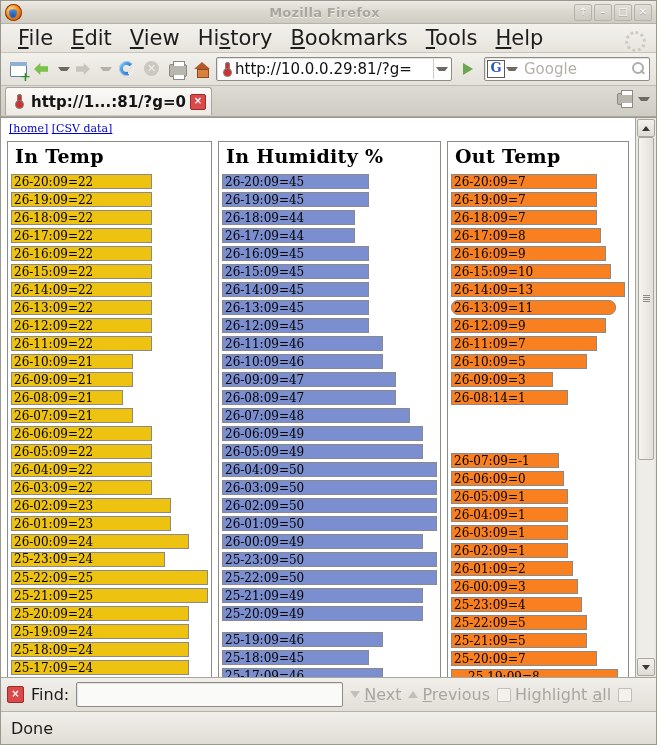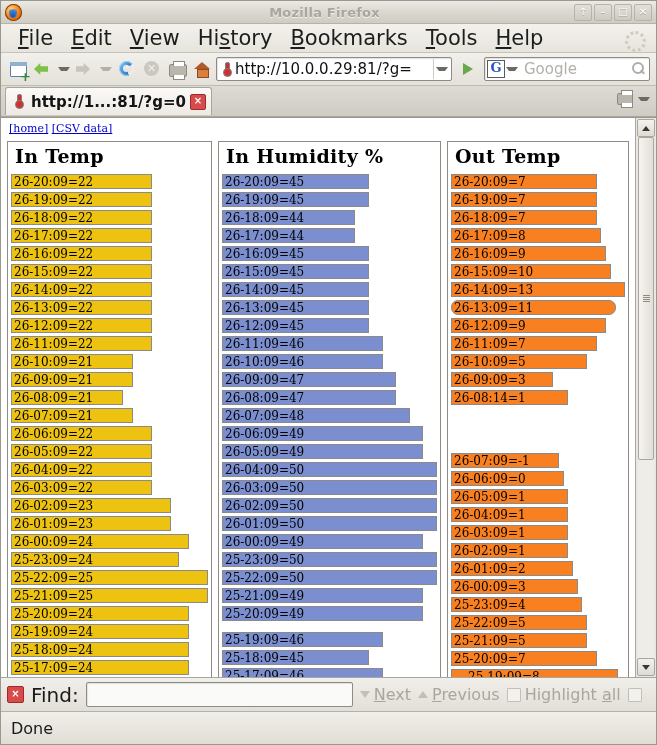--- a/index.html
+++ b/index.html
@@ -290,21 +290,21 @@
   .findbar{
     height:33px;flex:0 0 33px;
     background:linear-gradient(to bottom,#f1efea,#e2dfd8);
     border-top:1px solid #a9a6a0;
     display:flex;align-items:center;padding:0 6px;gap:7px;overflow:hidden;
   }
   .find-close{
     width:15px;height:15px;flex:0 0 15px;border-radius:2px;background:#d94b4b;
     border:1px solid #9e2b2b;color:#fff;font-size:10px;line-height:13px;text-align:center;font-weight:bold;
   }
-  .find-label{font-size:20px;color:#1a1a1a;white-space:nowrap;}
+  .find-label{font-size:16px;color:#1a1a1a;white-space:nowrap;}
   .find-input{
     flex:0 0 265px;height:23px;background:#fafaf8;border:1px solid #8e8b84;border-radius:2px;
     box-shadow:inset 1px 1px 1px rgba(0,0,0,.10);
   }
   .find-btn{
     display:flex;align-items:center;gap:4px;font-size:16px;color:#a9a6a0;white-space:nowrap;
   }
   .find-btn u{text-decoration:underline;}
   .fb-dn{width:0;height:0;border-left:5px solid transparent;border-right:5px solid transparent;border-top:7px solid #c2bfb8;}
   .fb-up{width:0;height:0;border-left:5px solid transparent;border-right:5px solid transparent;border-bottom:7px solid #c2bfb8;}
@@ -468,21 +468,21 @@
               </div>
               <div class="bar" style="width: 160px; background-color: rgb(237, 194, 17); border-color: rgb(138, 138, 138);">
                 <span>26-02:09=23</span>
               </div>
               <div class="bar" style="width: 160px; background-color: rgb(237, 194, 17); border-color: rgb(138, 138, 138);">
                 <span>26-01:09=23</span>
               </div>
               <div class="bar" style="width: 178px; background-color: rgb(237, 194, 17); border-color: rgb(138, 138, 138);">
                 <span>26-00:09=24</span>
               </div>
-              <div class="bar" style="width: 168px; background-color: rgb(237, 194, 17); border-color: rgb(138, 138, 138);">
+              <div class="bar" style="width: 154px; background-color: rgb(237, 194, 17); border-color: rgb(138, 138, 138); align-items: flex-end;">
                 <span>25-23:09=24</span>
               </div>
               <div class="bar" style="width: 197px; background-color: rgb(237, 194, 17); border-color: rgb(138, 138, 138);">
                 <span>25-22:09=25</span>
               </div>
               <div class="bar" style="width: 197px; background-color: rgb(237, 194, 17); border-color: rgb(138, 138, 138);">
                 <span>25-21:09=25</span>
               </div>
               <div class="bar" style="width: 178px; background-color: rgb(237, 194, 17); border-color: rgb(138, 138, 138);">
                 <span>25-20:09=24</span>

